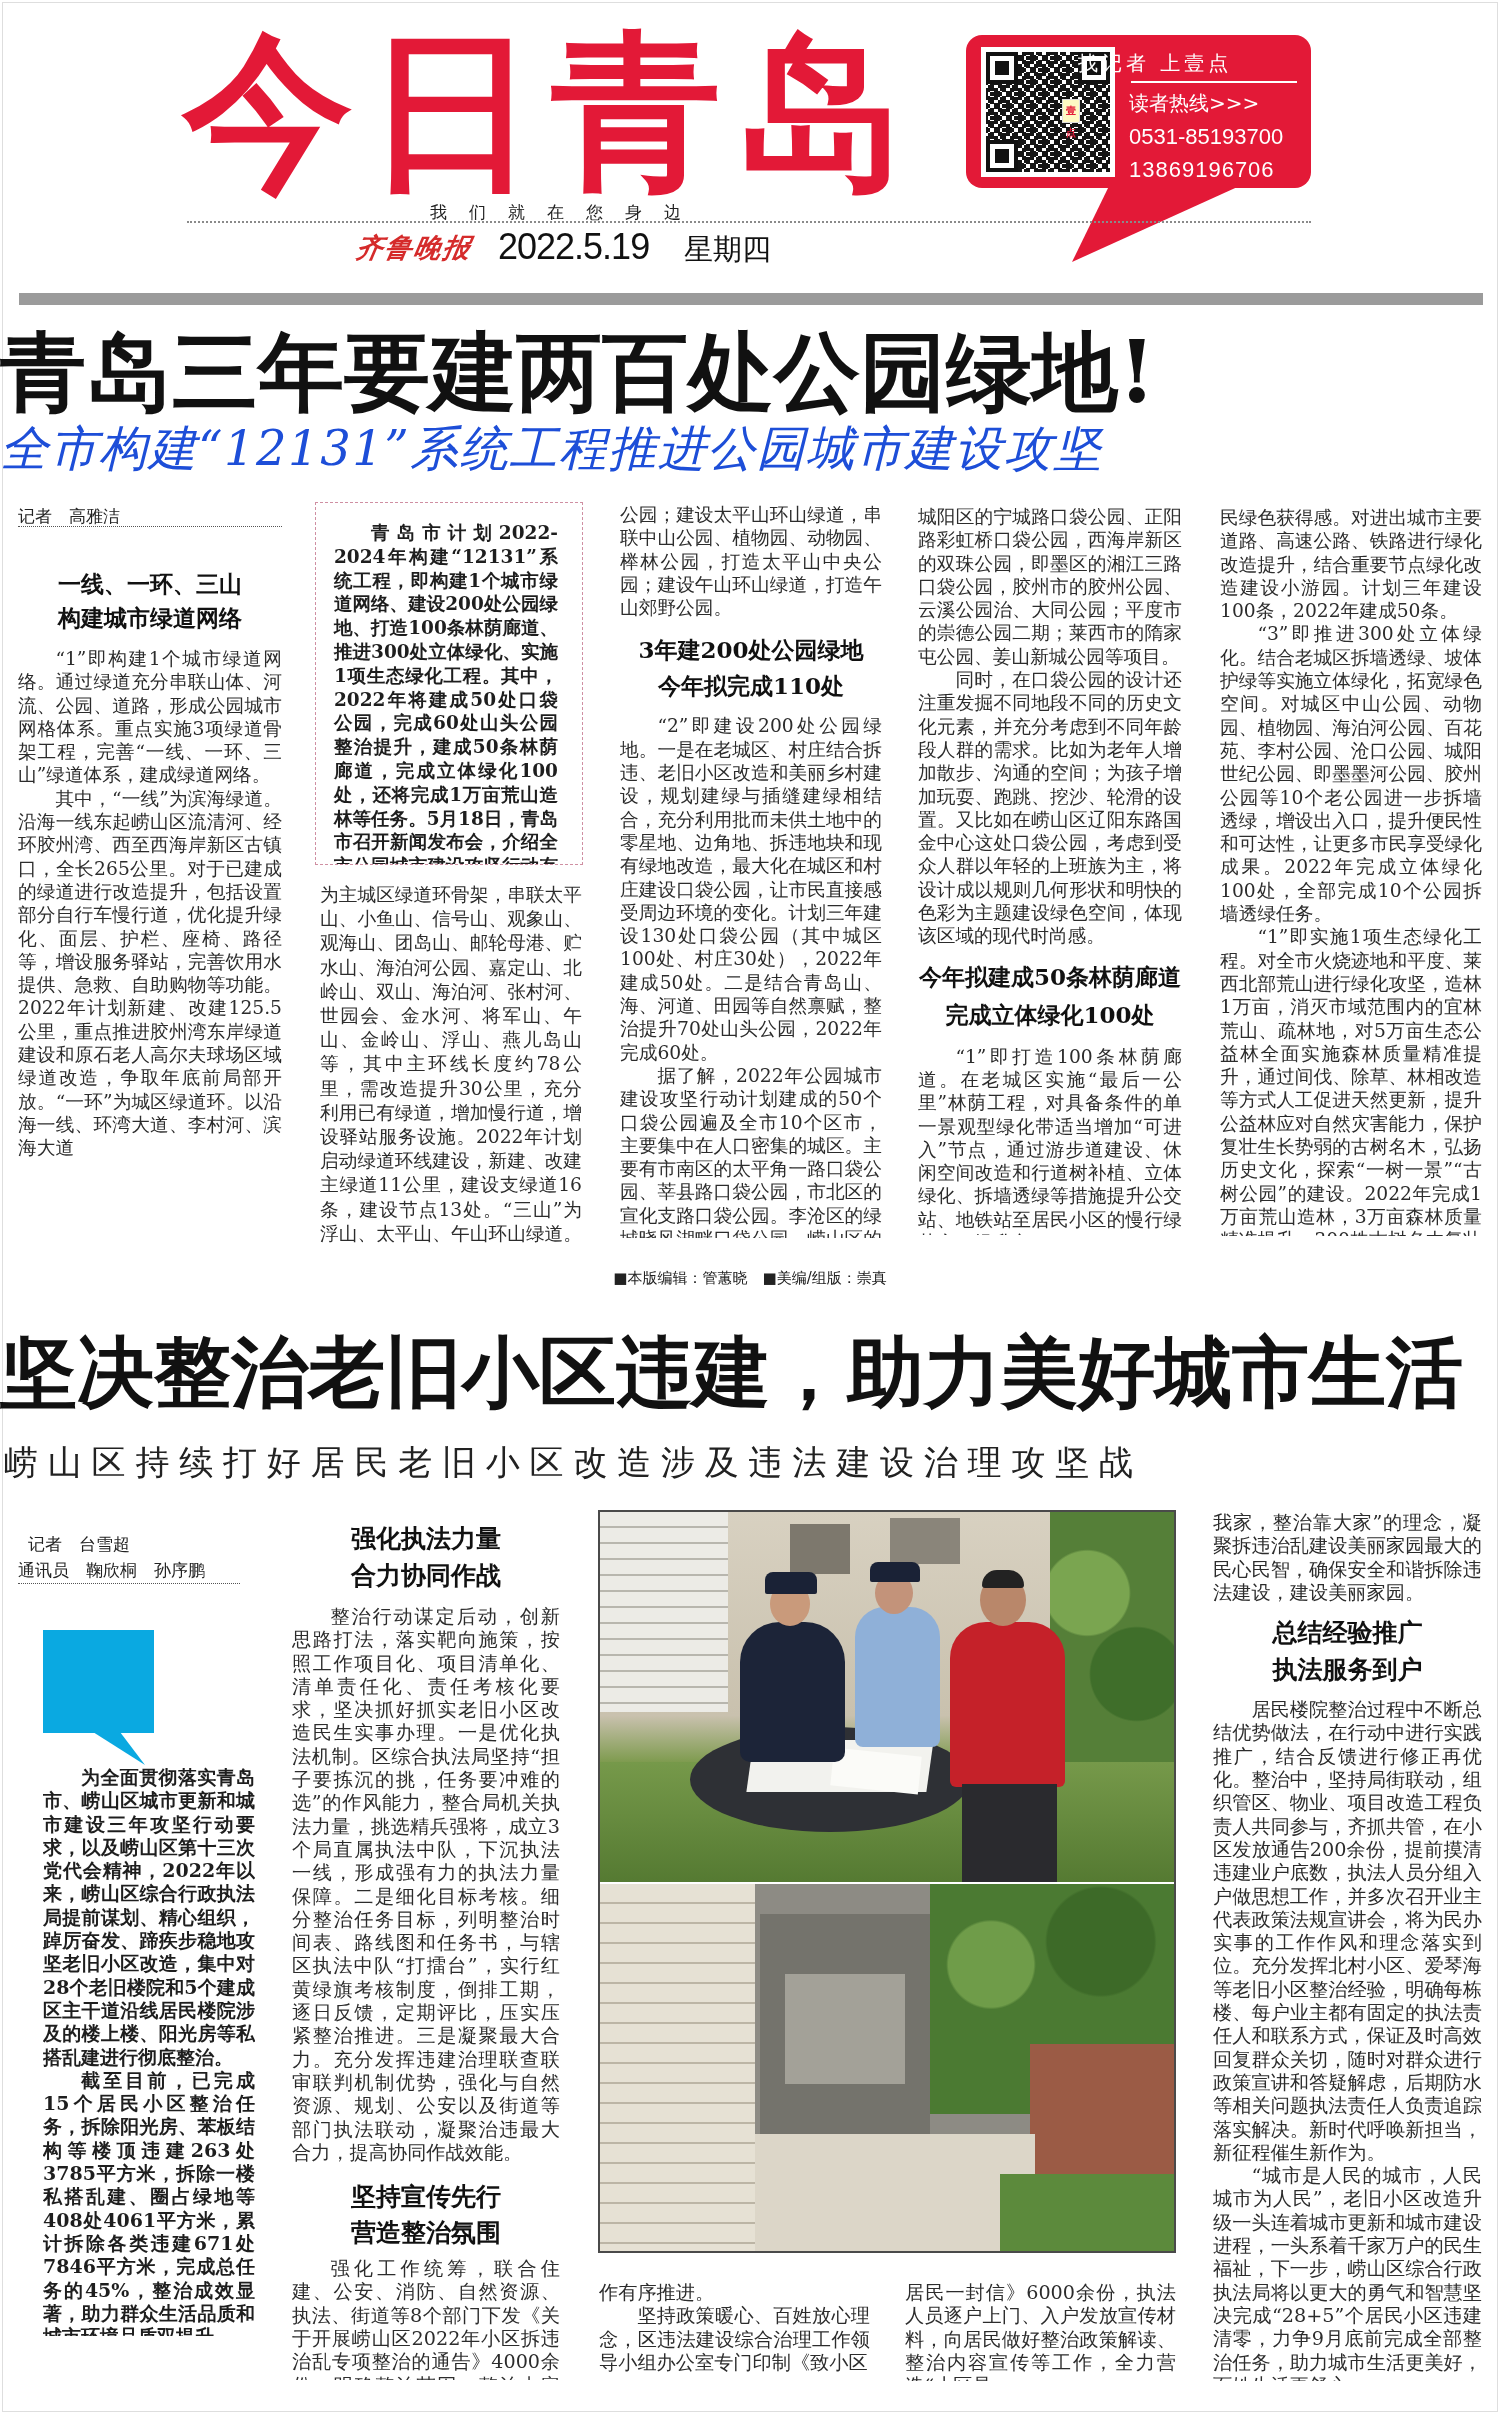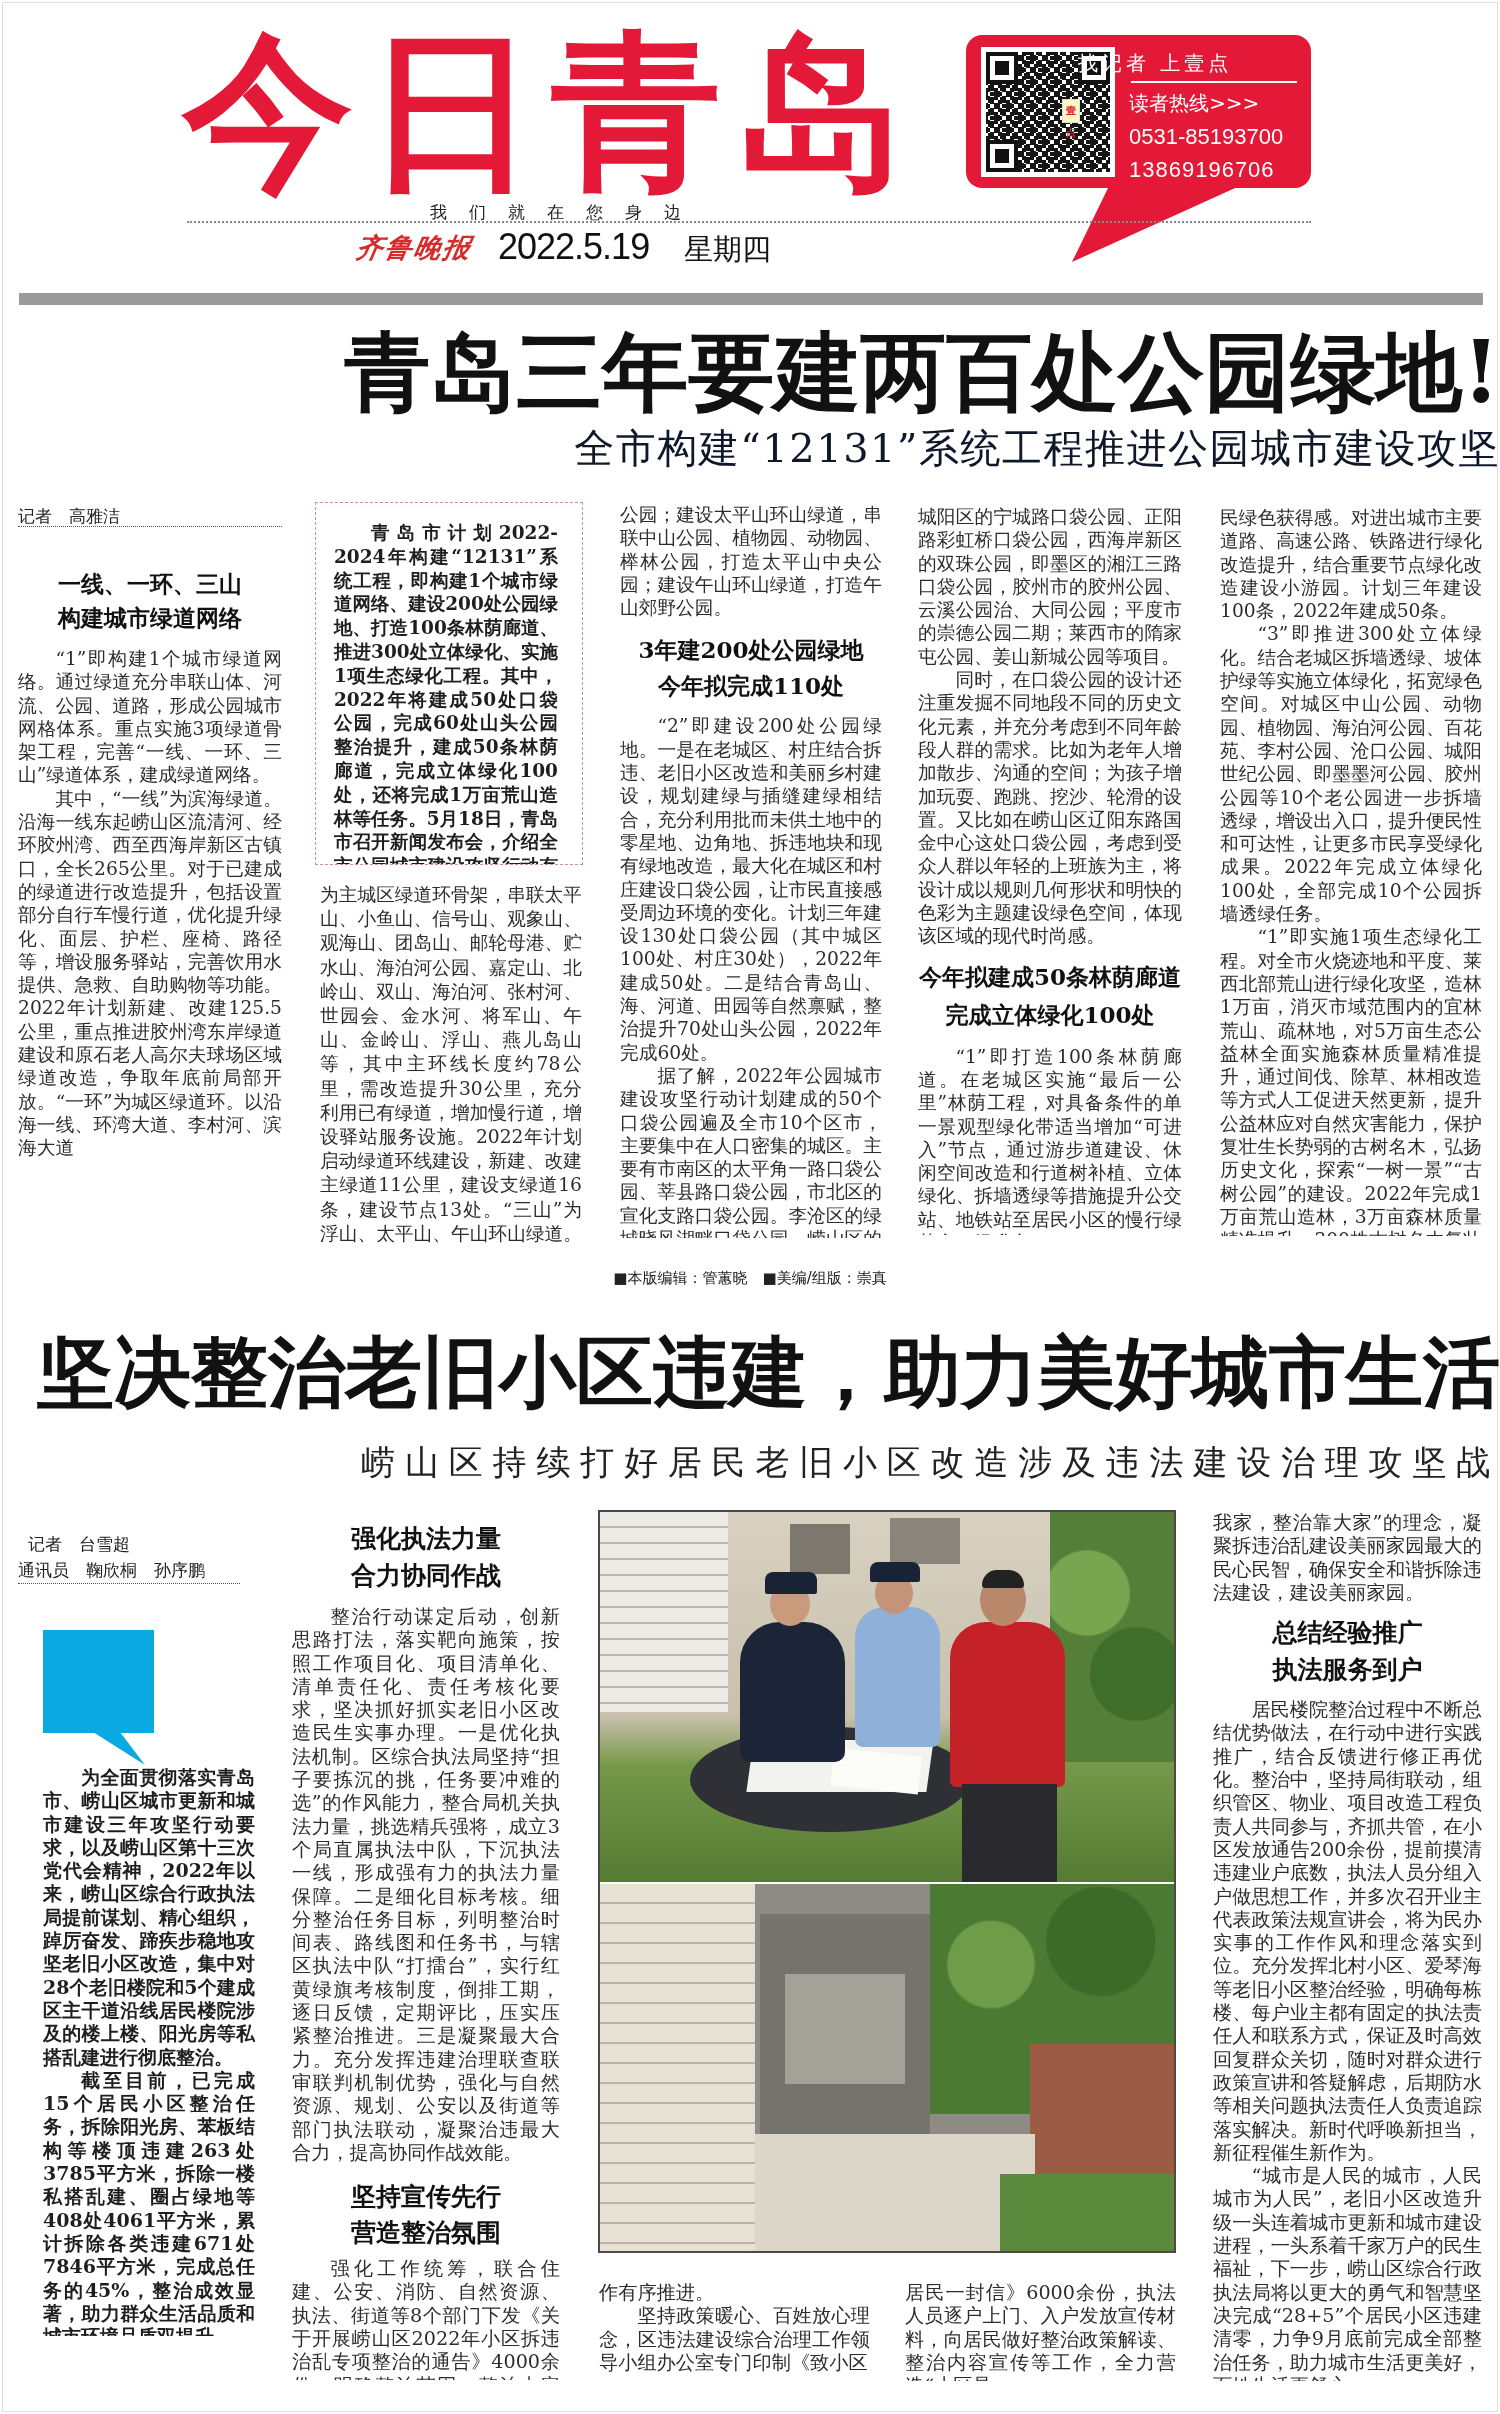--- a/index.html
+++ b/index.html
@@ -29,23 +29,23 @@
 .bub-p1{left:1129px;top:124px;font-size:22px;line-height:26px;font-family:"Liberation Sans","DejaVu Sans",sans-serif;}
 .bub-p2{left:1129px;top:157px;font-size:22px;line-height:26px;font-family:"Liberation Sans","DejaVu Sans",sans-serif;letter-spacing:1px;}
 .slogan{left:430px;top:201px;font-size:17px;line-height:22px;letter-spacing:22px;color:#222;white-space:nowrap;}
 .dot-rule{left:187px;top:221px;width:1124px;height:0;border-top:2px dotted #8a8a8a;}
 .paper-name{left:356px;top:230px;font-size:27px;line-height:36px;font-style:italic;font-weight:bold;color:#d52b2b;letter-spacing:2px;white-space:nowrap;transform:skewX(-10deg);}
 .date{left:498px;top:226px;font-size:36px;line-height:42px;color:#111;font-family:"Liberation Sans","DejaVu Sans",sans-serif;letter-spacing:-1px;white-space:nowrap;}
 .weekday{left:684px;top:231px;font-size:29px;line-height:36px;color:#111;white-space:nowrap;}
 .gray-bar{left:19px;top:293px;width:1464px;height:12px;background:#9b9b9b;}
 
 
-.hl{left:0;width:1500px;text-align:right;font-weight:bold;color:#111;white-space:nowrap;}
+.hl{left:0;width:1500px;text-align:left;font-weight:bold;color:#111;white-space:nowrap;}
 .hl1{top:322px;font-size:86px;line-height:100px;}
-.sub1{top:423px;font-size:40px;line-height:50px;letter-spacing:1.5px;font-weight:normal;color:#0f172a;}
+.sub1{top:423px;font-size:48px;line-height:50px;letter-spacing:1.5px;font-weight:normal;color:#1d4ed8;font-style:italic;}
 .credits{left:0;width:1500px;top:1268px;text-align:center;font-size:15px;line-height:20px;color:#222;white-space:nowrap;}
 .hl2{top:1324px;font-size:77px;line-height:96px;}
 .sub2{top:1440px;font-size:34px;line-height:44px;letter-spacing:9.8px;padding-left:4px;font-weight:normal;color:#222;}
 
 
 .col{overflow:hidden;}
 .b1 p{font-size:18.7px;line-height:23.3px;text-align:justify;text-indent:2em;}
 .b1 p.cont{text-indent:0;}
 .b2 p{font-size:19.2px;line-height:23.3px;text-align:justify;text-indent:2em;}
 .b2 p.cont{text-indent:0;}

